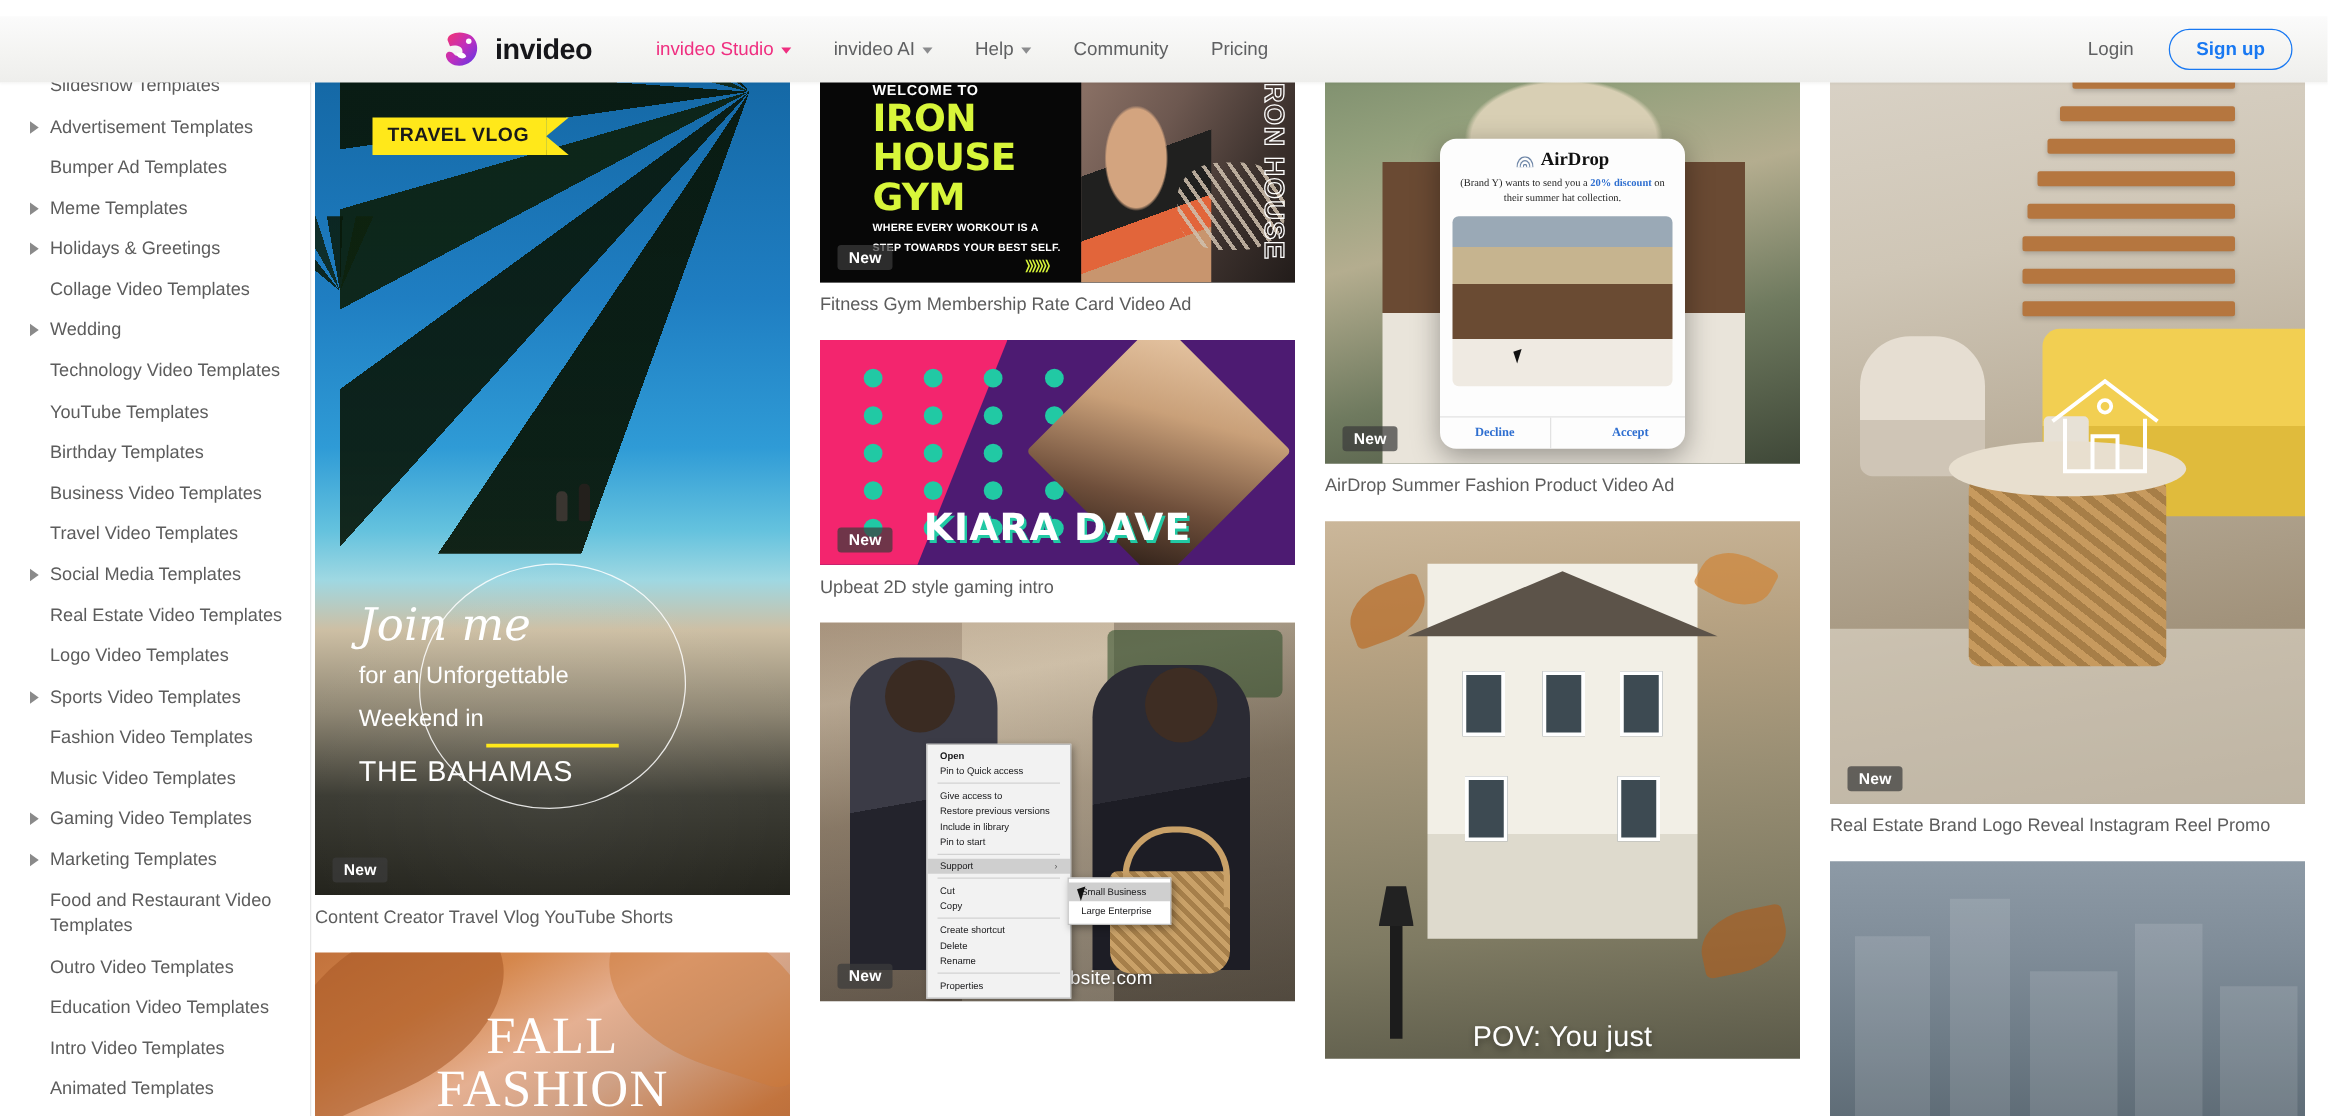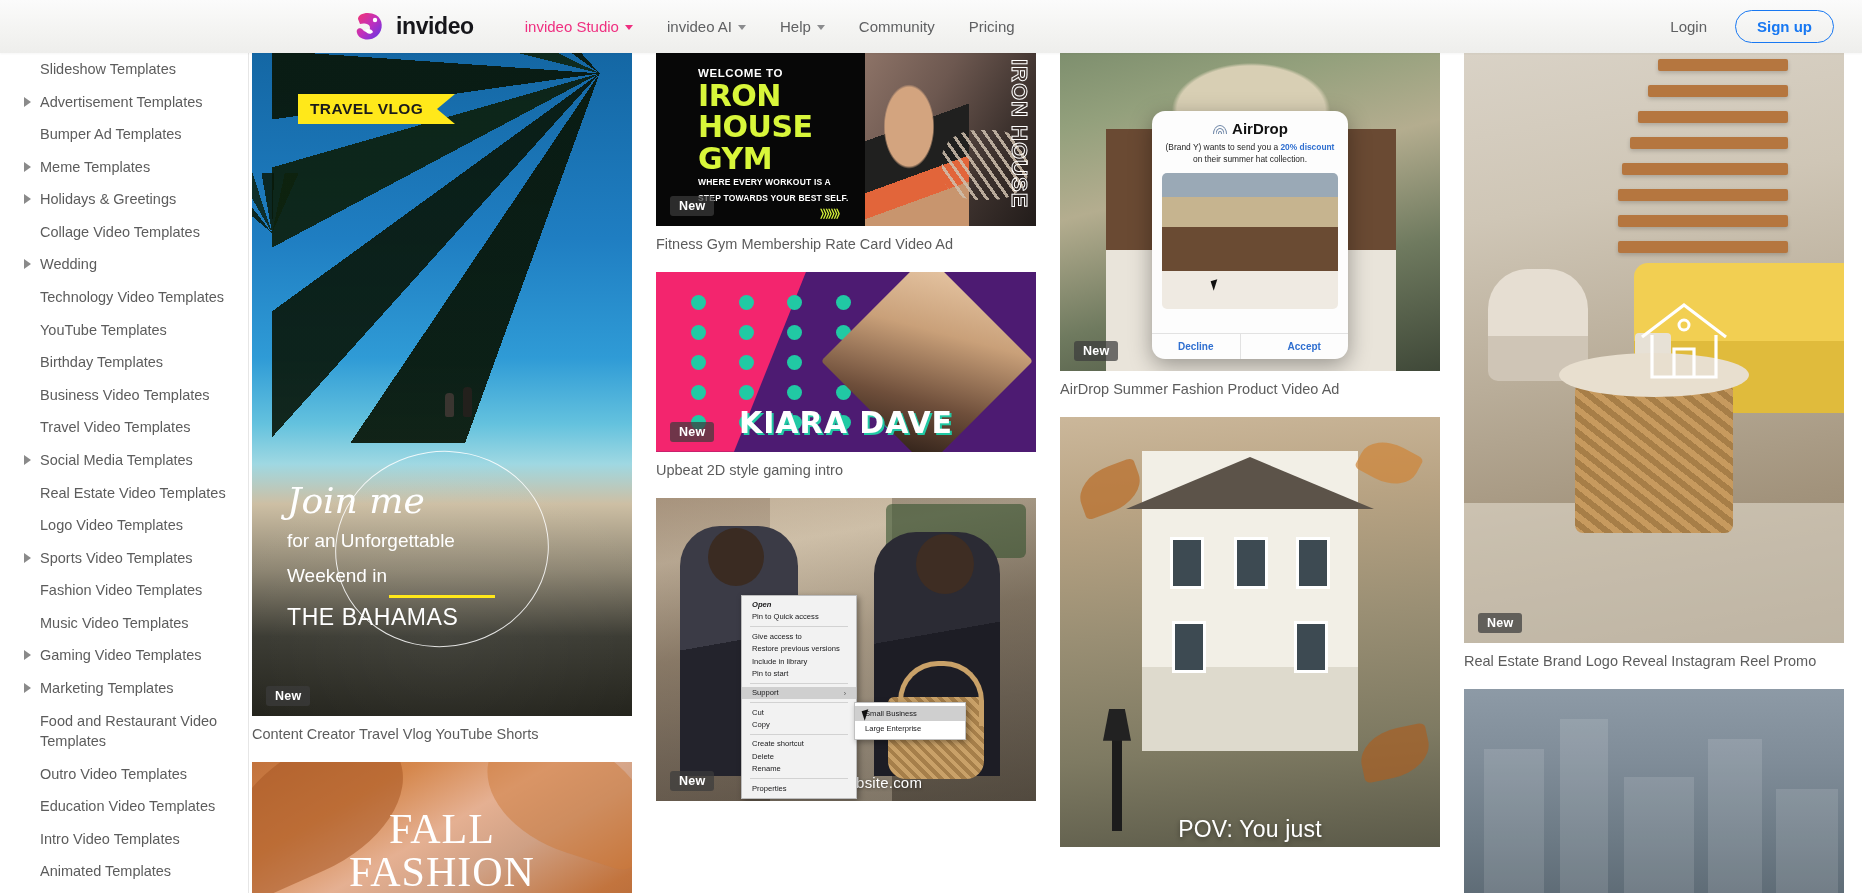--- a/index.html
+++ b/index.html
@@ -7,21 +7,21 @@
   html, body {
     width: 1862px; height: 893px;
     overflow: hidden;
     background: #ffffff;
     font-family: "Liberation Sans", sans-serif;
     -webkit-font-smoothing: antialiased;
   }
 
   
   .header {
-    position: absolute; top: 0; left: 0;
+    position: absolute; top: 13px; left: 0;
     width: 1862px; height: 53px;
     background: linear-gradient(180deg, #fbfbfb 0%, #f4f4f2 55%, #eeeeec 100%);
     display: flex; align-items: center;
     z-index: 120;
     box-shadow: 0 1px 2px rgba(0,0,0,0.04);
   }
   .hdr-inner { display:flex; align-items:center; width:100%; padding: 0 28px 0 352px; }
   .brand { display: flex; align-items: center; gap: 10px; margin-right: 34px; }
   .brand-mark { width: 34px; height: 34px; position: relative; }
   .brand-name { font-size: 23px; font-weight: bold; color: #16161a; letter-spacing: -0.4px; }
@@ -198,44 +198,44 @@
   .fl-url { position:absolute; left:0; right:0; bottom: 10px; text-align:center; color:#fff;
     font-size: 15px; letter-spacing:.2px; text-shadow:0 1px 3px rgba(0,0,0,.5);}
 
   .ctxmenu {
     position:absolute; left: 85px; top: 97px; width: 116px;
     background:#f2f2f2; border:1px solid #bcbcbc; padding: 3px 0; z-index: 20;
     box-shadow: 2px 2px 6px rgba(0,0,0,.35);
     font-size: 7.6px; color:#18181a; line-height:1;
   }
   .ctx-i { padding: 2.4px 10px; display:flex; align-items:center; justify-content:space-between; cursor:pointer; }
-  .ctx-i.bold { font-weight: bold; font-style: italic; }
+  .ctx-i.bold { font-weight: bold; }
   .ctx-sep { height:1px; background:#d2d2d2; margin: 3px 8px; }
   .ctx-i.sel { background:#cfcfcf; }
   .ctx-arrow { font-size:7px; color:#555; }
   .ctxsub {
-    position:absolute; left: 198px; top: 204px; width: 112px;
+    position:absolute; left: 198px; top: 204px; width: 83px;
     background:#fff; border:1px solid #c0c0c0; padding:3px 0; z-index: 21;
     box-shadow: 2px 2px 6px rgba(0,0,0,.35); font-size:7.6px; color:#18181a;
   }
   .ctxsub .ctx-i { padding: 3px 10px; }
   .ctxsub .ctx-i.hl { background:#cfcfcf; }
   .cursor-arrow { position:absolute; width:0;height:0; z-index:30;
     border-left: 7px solid #111; border-bottom: 10px solid transparent; transform: rotate(-18deg);}
 
   
   .t-airdrop { height: 318px; overflow:hidden;
     background: linear-gradient(165deg,#7e8f6e 0%, #93a07c 18%, #b4ad8f 40%, #6f7a5f 68%, #3f4838 100%);}
   .ad-model { position:absolute; left: 46px; top: 0; width: 290px; height: 100%;
     background: radial-gradient(ellipse 44% 24% at 50% 18%, #d8cfb4 0 58%, transparent 62%),
                 linear-gradient(180deg, rgba(0,0,0,0) 0 24%, #6a4a33 24% 62%, #e9e4da 62% 100%);}
   .ad-dialog {
     position:absolute; left: 50%; top: 58px; transform: translateX(-50%);
     width: 196px; background: #fdfdfd; border-radius: 13px; overflow:hidden;
-    box-shadow: 0 6px 22px rgba(0,0,0,.35); z-index: 12;
+    box-shadow: 0 6px 22px rgba(0,0,0,.35); z-index: 12; font-family: Liberation Serif, serif;
   }
   .ad-title { text-align:center; font-size: 15px; font-weight:bold; color:#111; padding: 9px 0 4px;
     display:flex; align-items:center; justify-content:center; gap:5px;}
   .ad-wifi { display:inline-block; width:15px; height:13px; position:relative; }
   .ad-wifi i { position:absolute; left:50%; bottom:1px; transform:translateX(-50%);
     border:1.4px solid #6d85a6; border-bottom:none; border-radius: 50% 50% 0 0 / 100% 100% 0 0;}
   .ad-wifi i:nth-child(1){width:4px;height:3px;}
   .ad-wifi i:nth-child(2){width:9px;height:6px;}
   .ad-wifi i:nth-child(3){width:14px;height:9px;}
   .ad-desc { font-size: 8.4px; color:#1e1e1e; text-align:center; padding: 0 12px 8px; line-height:1.45;}

